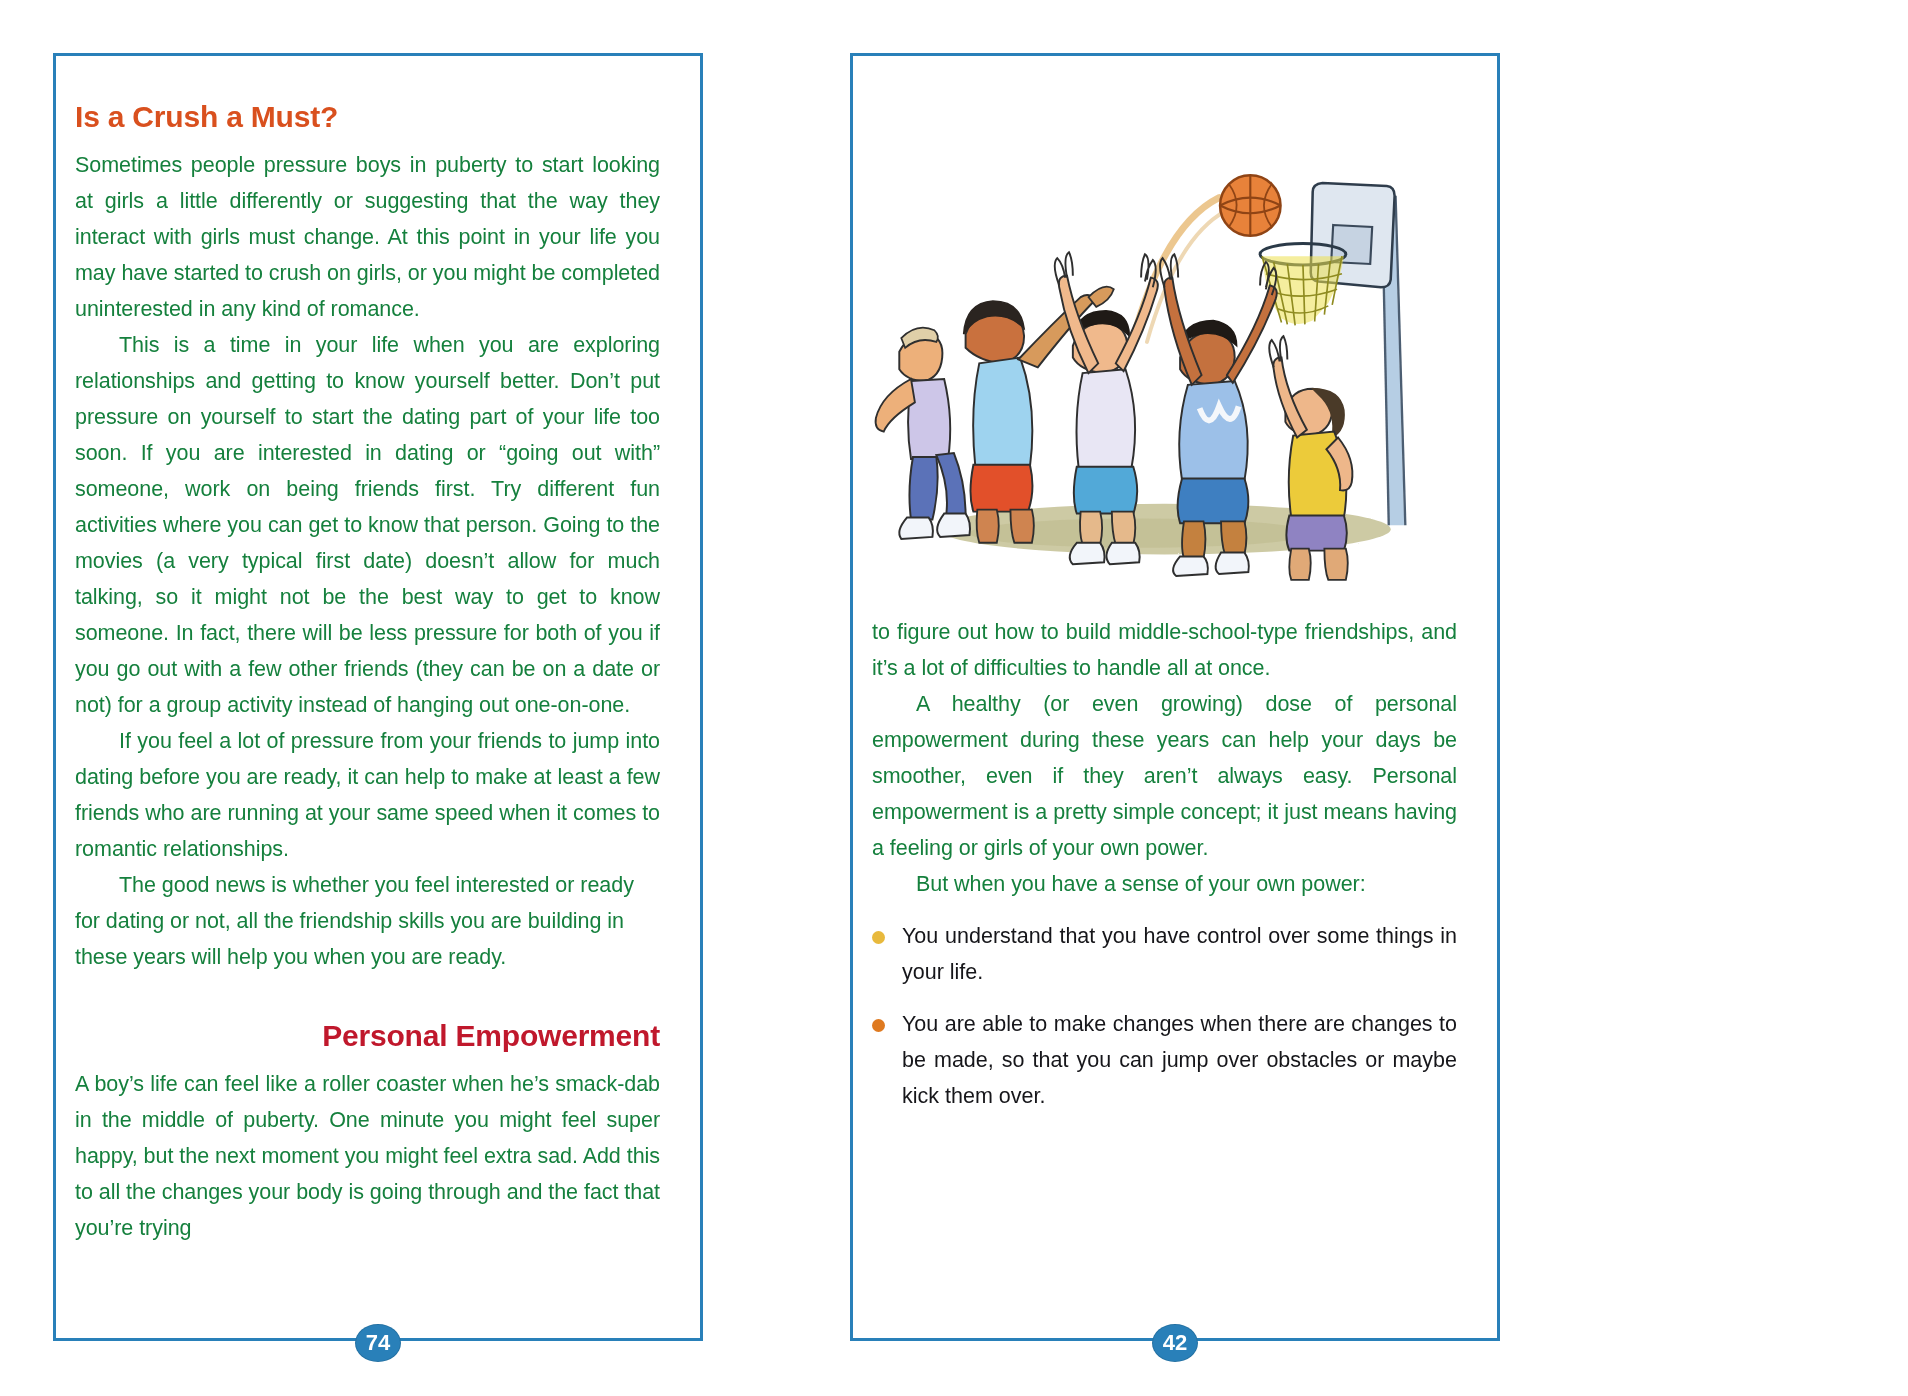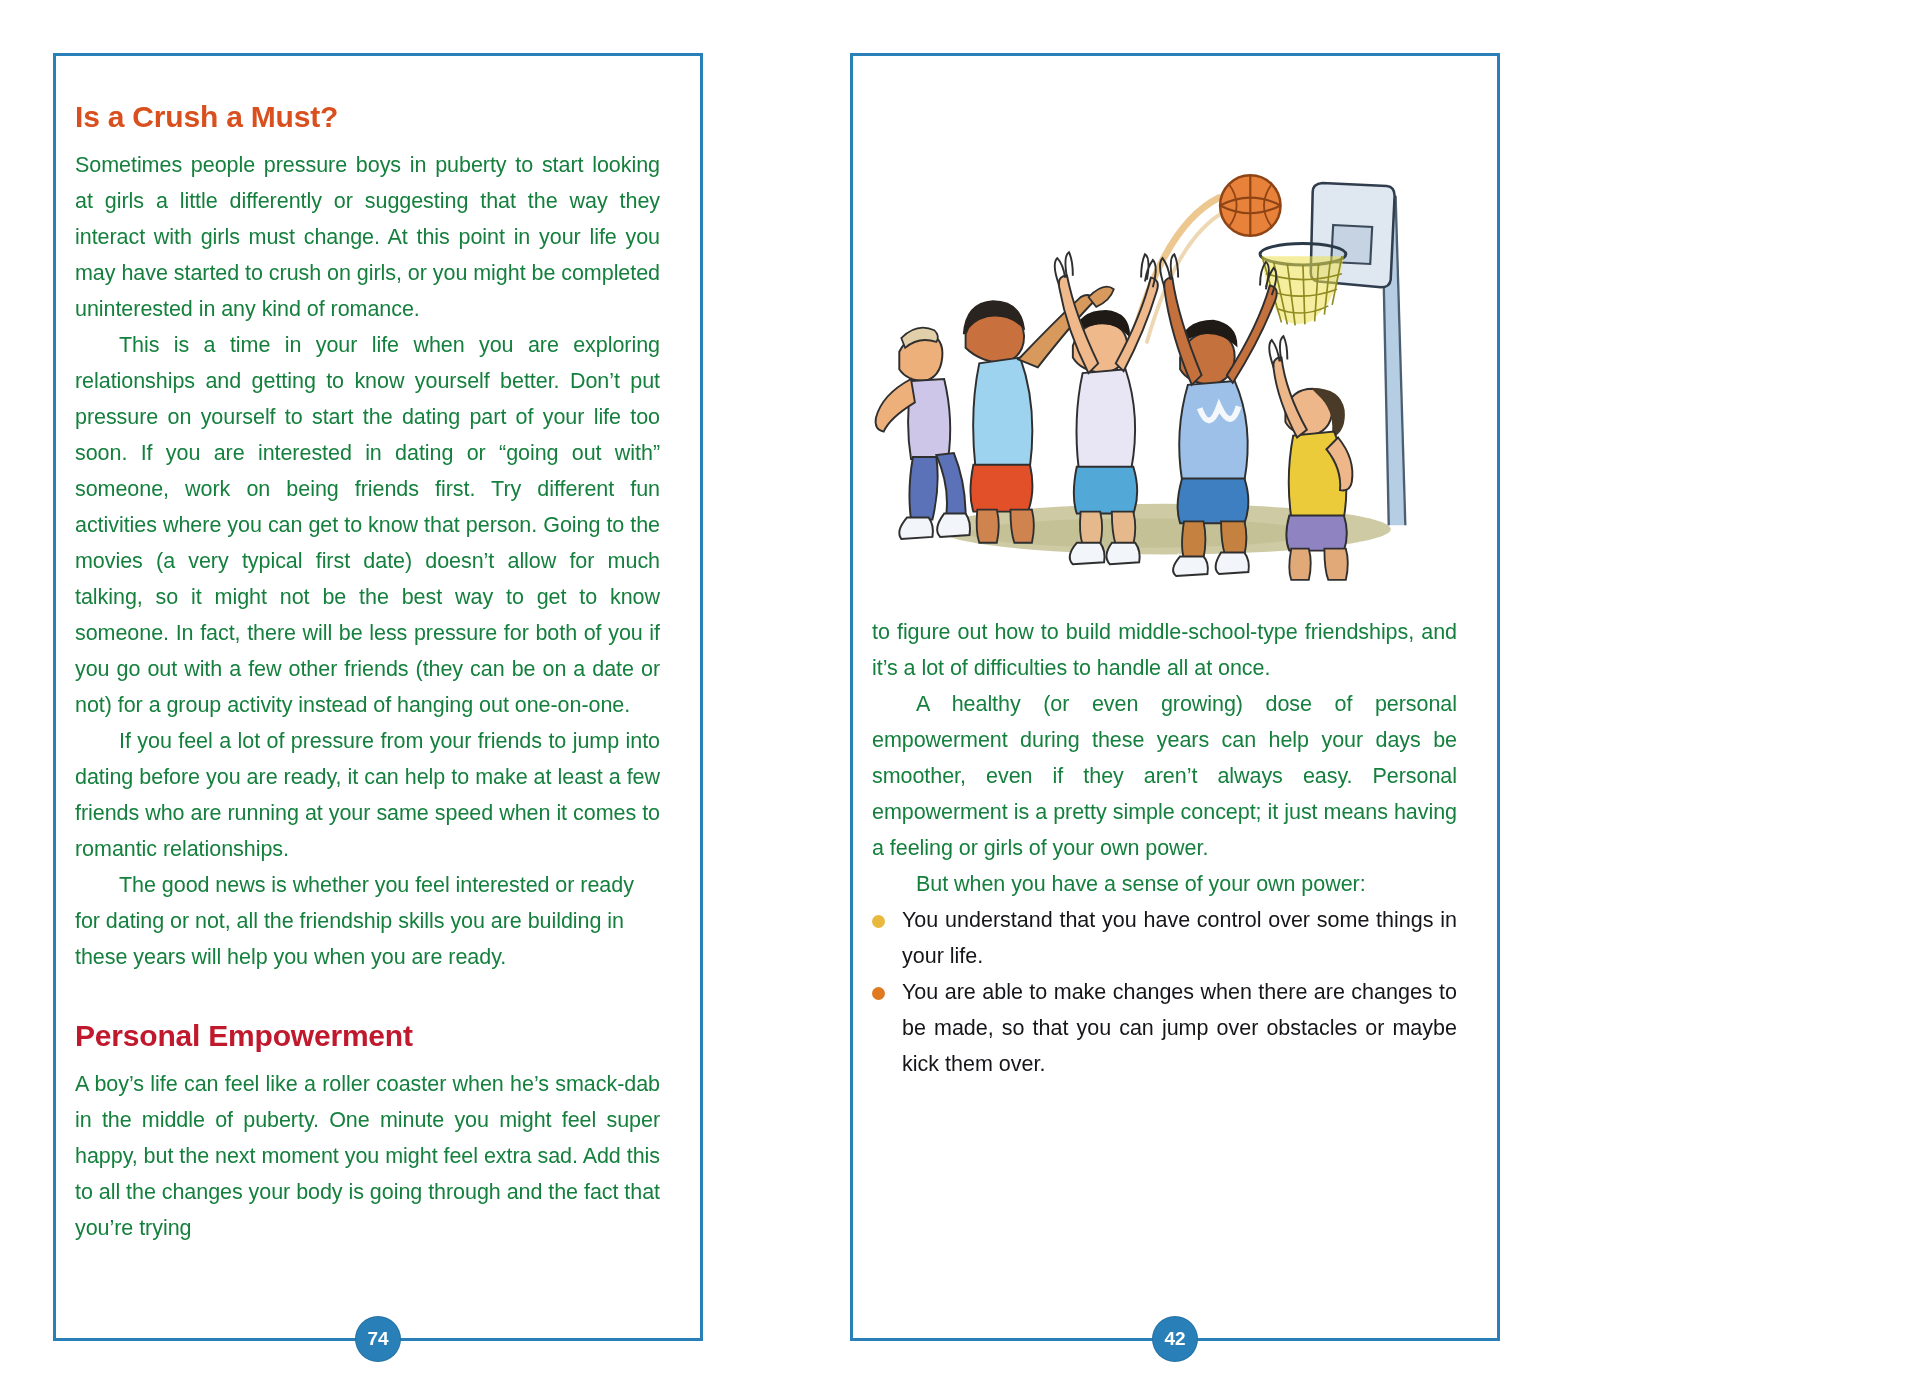--- a/index.html
+++ b/index.html
@@ -43,21 +43,21 @@
 
   
   h2.section-heading {
     margin: 0 0 14px 0;
     font-size: 30px;
     font-weight: bold;
     letter-spacing: -0.2px;
     line-height: 1.1;
   }
   h2.heading-crush { color: #d9501e; }
-  h2.heading-empower { color: #c0182c; margin-top: 44px; }
+  h2.heading-empower { color: #c0182c; margin-top: 44px; text-align: right; }
 
   p.body-text {
     margin: 0;
     font-size: 21.5px;
     line-height: 36px;
     color: #15803d;
     text-align: justify;
     text-justify: inter-word;
     letter-spacing: -0.05px;
   }
@@ -71,43 +71,44 @@
     padding: 0;
   }
   ul.bullet-list li {
     position: relative;
     padding-left: 30px;
     font-size: 21.5px;
     line-height: 36px;
     color: #16161a;
     text-align: justify;
     text-justify: inter-word;
+    margin-top: 16px;
   }
   ul.bullet-list li .dot {
     position: absolute;
     left: 0;
     top: 13px;
     width: 13px;
     height: 13px;
     border-radius: 50%;
     display: block;
   }
 
   
   .page-number {
     position: absolute;
     bottom: -23px;
     left: 50%;
     transform: translateX(-50%);
     width: 44px;
-    height: 44px;
+    height: 36px;
     border-radius: 50%;
     background: #2980b9;
     color: #ffffff;
-    font-size: 19px;
+    font-size: 22px;
     font-weight: bold;
     display: flex;
     align-items: center;
     justify-content: center;
     box-shadow: 0 0 0 1px #2471a3;
   }
 
   
   .illustration {
     width: 100%;

